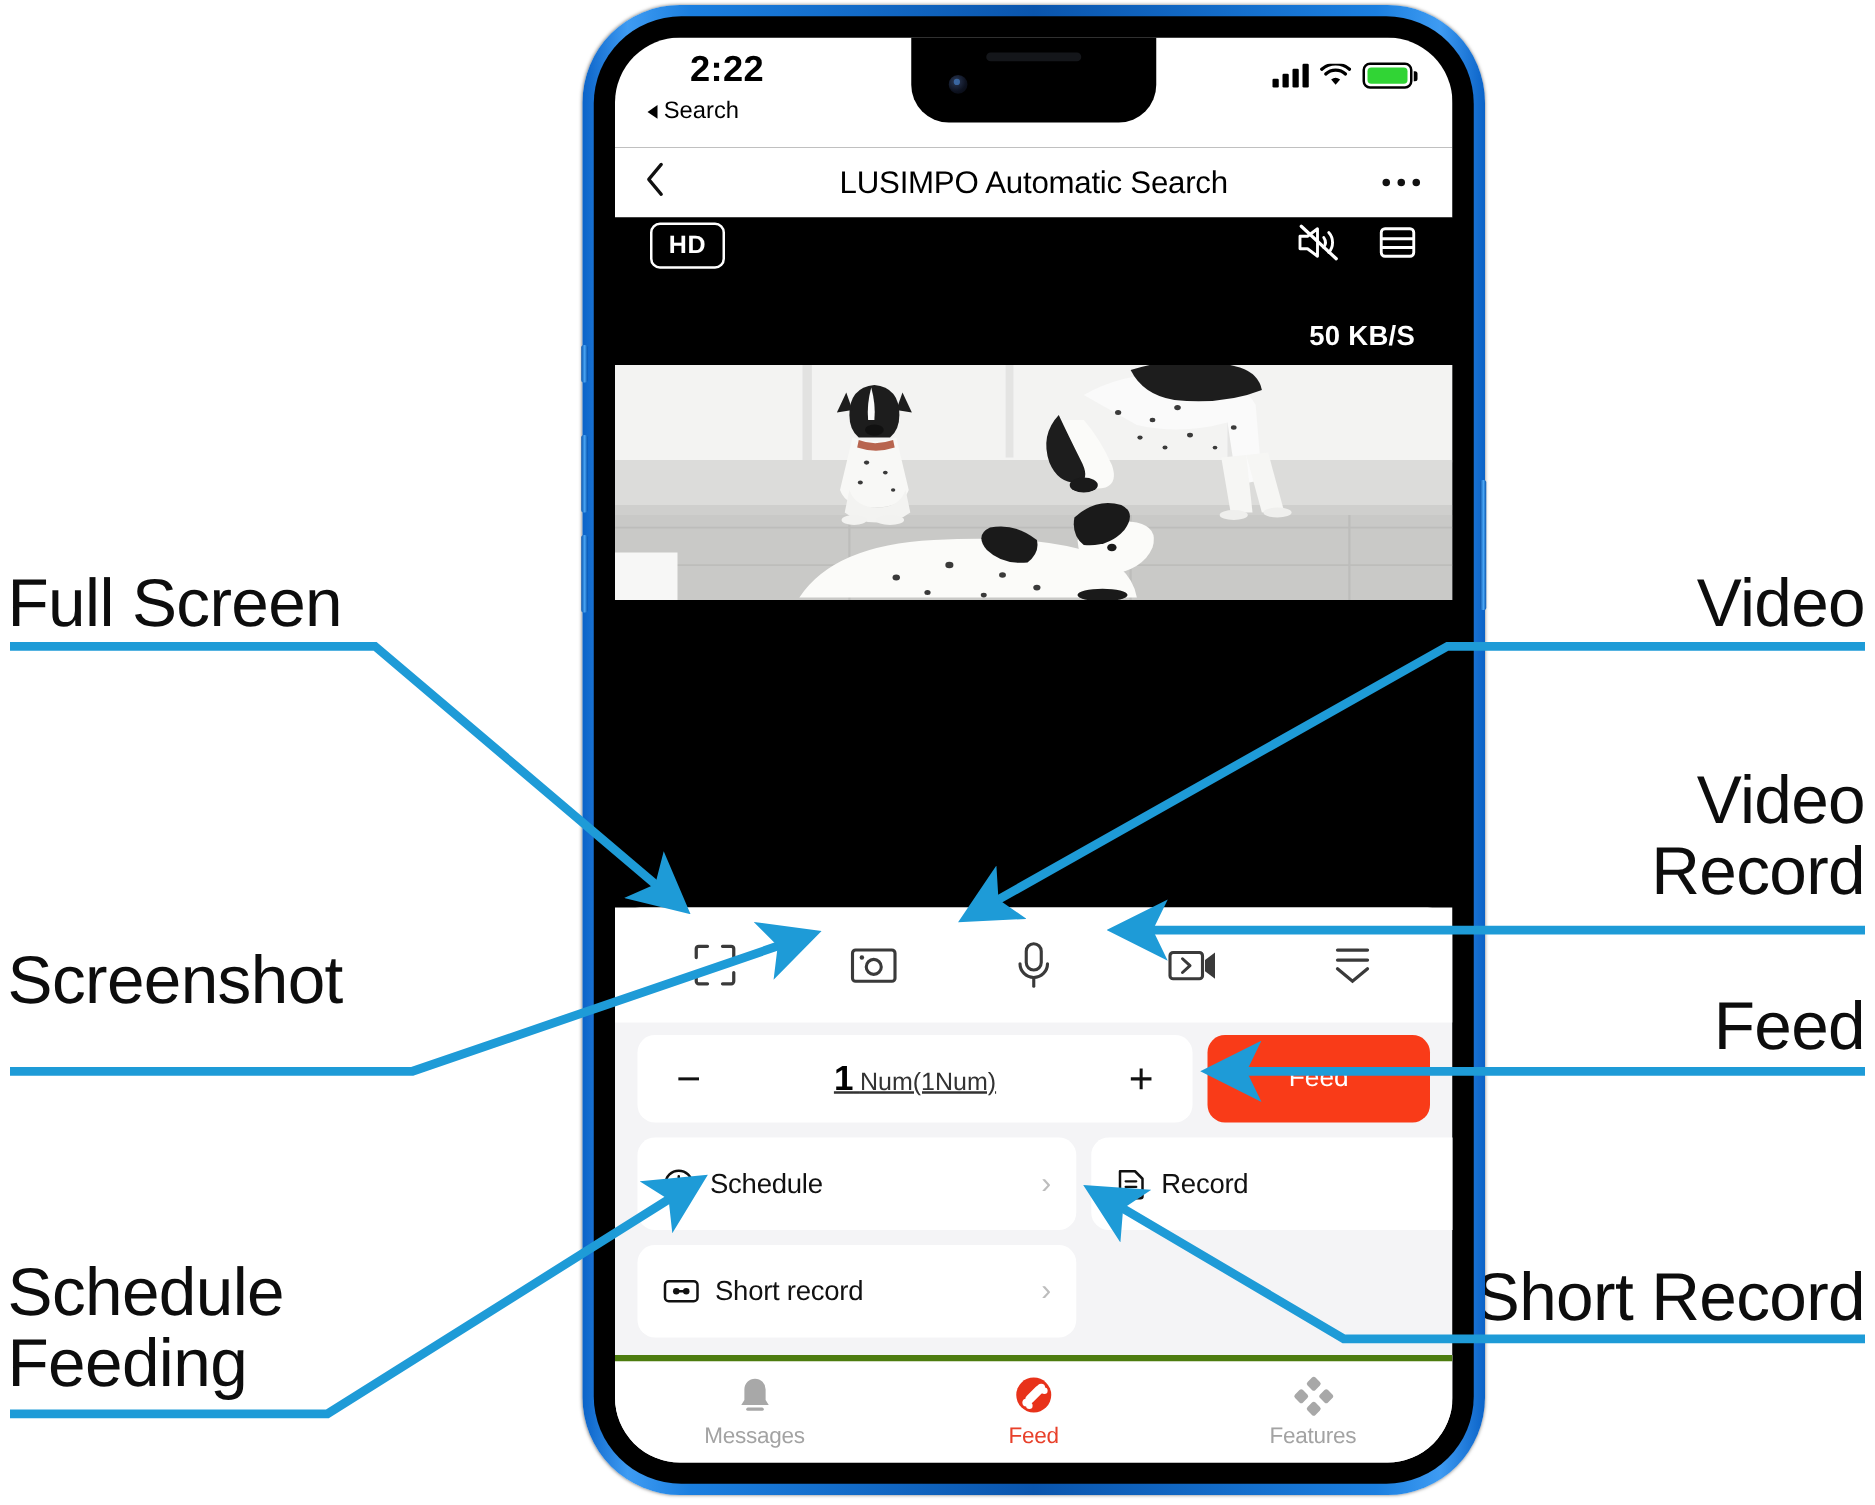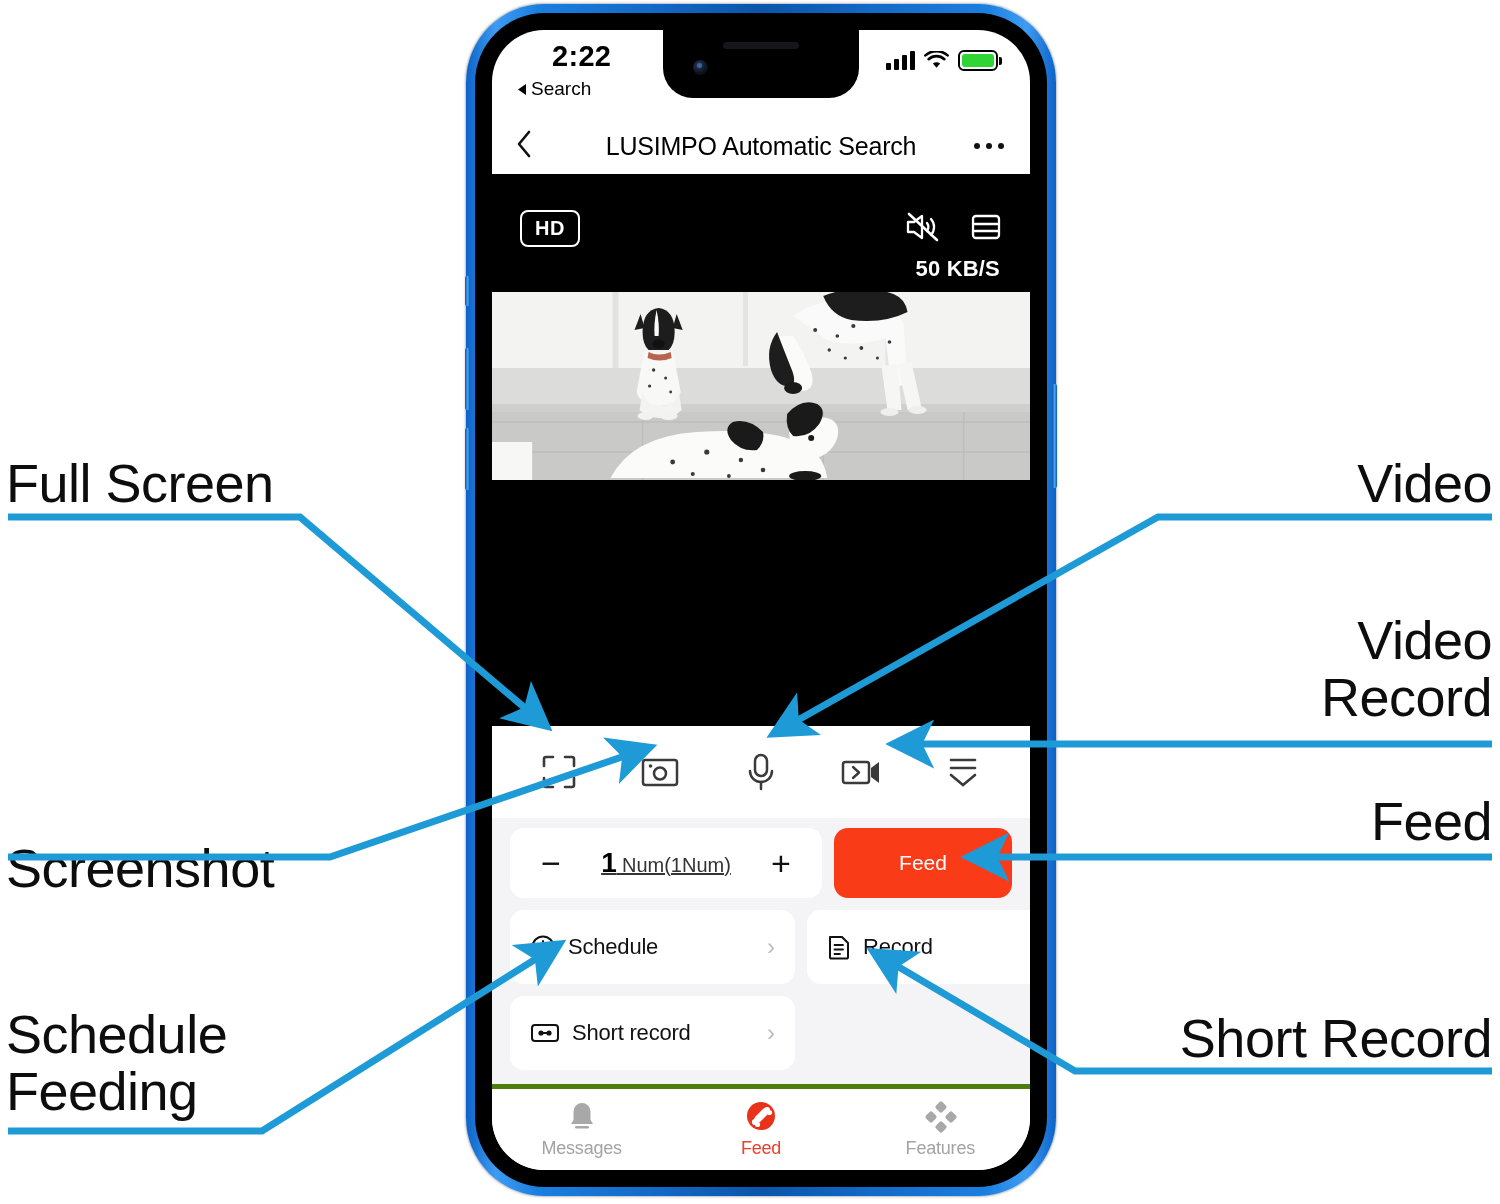--- a/index.html
+++ b/index.html
@@ -6,21 +6,21 @@
   body{width:1500px;height:1204px;position:relative;overflow:hidden;
        font-family:"Liberation Sans","DejaVu Sans",sans-serif;}
 
   
   .anno{position:absolute;color:#0d0d0d;font-weight:400;line-height:1.06;
         letter-spacing:-0.5px;white-space:pre-line;font-size:54px;}
   .anno.l{text-align:left;}
   .anno.r{text-align:right;}
 
   
-  #phone{position:absolute;left:466px;top:4px;width:590px;height:1192px;}
+  #phone{position:absolute;left:466px;top:4px;width:722px;height:1192px;}
   .frame{position:absolute;inset:0;border-radius:78px;
          background:linear-gradient(90deg,#0b63c8 0%,#3e9bf2 5%,#1b7fe0 12%,
                     #0a55ad 50%,#1b7fe0 88%,#3e9bf2 95%,#0b63c8 100%);
          box-shadow:0 0 3px rgba(0,0,0,.55);}
   .bezel{position:absolute;left:9px;top:9px;right:9px;bottom:9px;
          border-radius:70px;background:#000;}
   .screen{position:absolute;left:26px;top:26px;right:26px;bottom:26px;
           border-radius:52px;background:#000;overflow:hidden;}
 
   
@@ -61,22 +61,22 @@
   .navbar{position:relative;height:56px;background:#fff;display:flex;align-items:center;}
   .navtitle{position:absolute;left:0;right:0;text-align:center;font-size:25px;
             color:#000;font-weight:500;letter-spacing:-.2px;}
   .navback{position:absolute;left:24px;top:50%;transform:translateY(-50%);}
   .navdots{position:absolute;right:26px;top:50%;transform:translateY(-50%);
            display:flex;gap:6px;}
   .navdots i{width:6px;height:6px;border-radius:50%;background:#111;display:block;}
 
   
   .videoarea{position:relative;background:#000;height:552px;}
-  .vtop{position:absolute;top:29px;left:0;right:0;height:44px;display:flex;
-        align-items:flex-end;justify-content:space-between;padding:0 28px;}
+  .vtop{position:absolute;top:4px;left:0;right:0;height:44px;display:flex;
+        align-items:flex-start;justify-content:space-between;padding:0 28px;}
   .hd{border:2px solid #fff;border-radius:8px;color:#fff;font-size:20px;font-weight:700;
       padding:5px 13px;letter-spacing:.5px;}
   .vtopright{display:flex;align-items:center;gap:30px;}
   .kbs{position:absolute;right:30px;top:82px;color:#fff;font-size:22px;font-weight:700;
        letter-spacing:.2px;}
   .feedimg{position:absolute;left:0;right:0;top:118px;height:188px;overflow:hidden;background:#d9d9d9;}
   .feedimg svg{display:block;width:100%;height:100%;}
 
   
   .sheet{position:relative;background:#f4f4f6;
@@ -111,21 +111,21 @@
   .badge{position:absolute;width:11px;height:11px;border-radius:50%;background:#fa2b18;
          top:-1px;left:calc(50% + 14px);}
 
   
   #arrows{position:absolute;left:0;top:0;width:1500px;height:1204px;pointer-events:none;z-index:90;}
 </style>
 </head>
 <body>
 
 <div class="anno l" style="left:6px;top:455px;">Full Screen</div>
-<div class="anno l" style="left:6px;top:840px;">Screenshot</div>
+<div class="anno l" style="left:6px;top:756px;">Screenshot</div>
 <div class="anno l" style="left:6px;top:1006px;">Schedule
 Feeding</div>
 <div class="anno r" style="right:8px;top:455px;">Video</div>
 <div class="anno r" style="right:8px;top:612px;">Video
 Record</div>
 <div class="anno r" style="right:8px;top:793px;">Feed</div>
 <div class="anno r" style="right:8px;top:1010px;">Short Record</div>
 
 <div id="phone">
   <div class="frame"></div>

